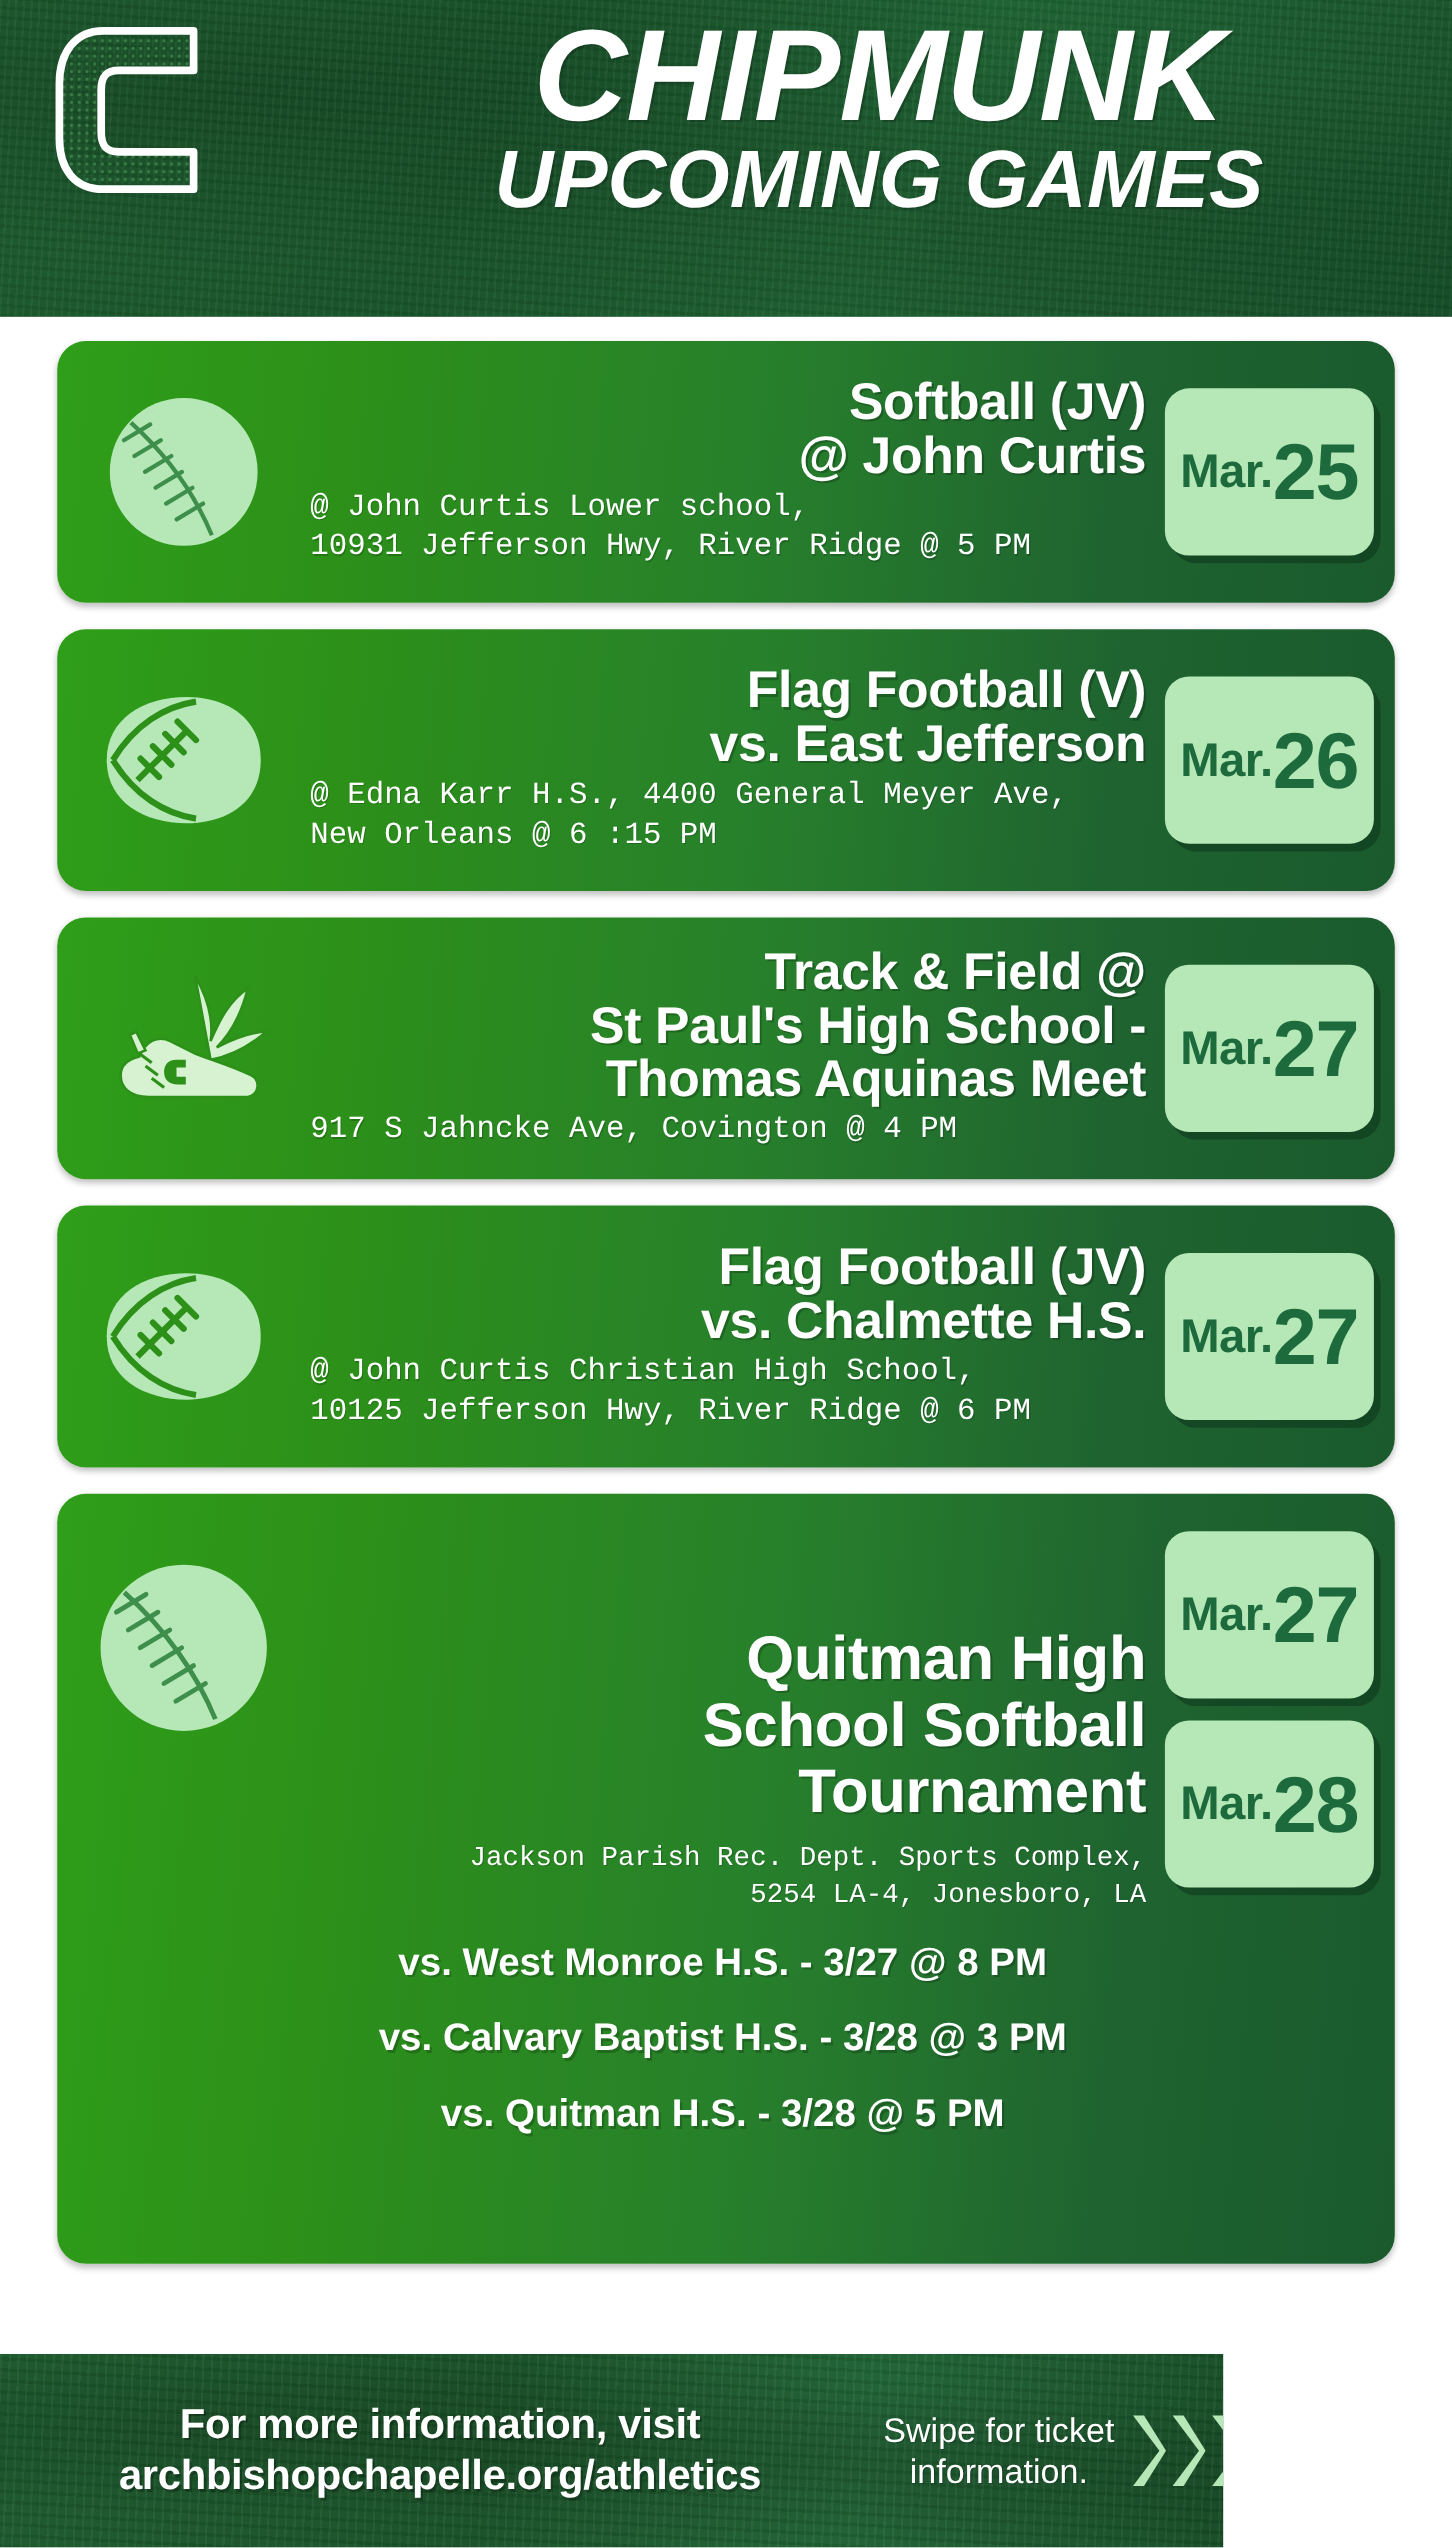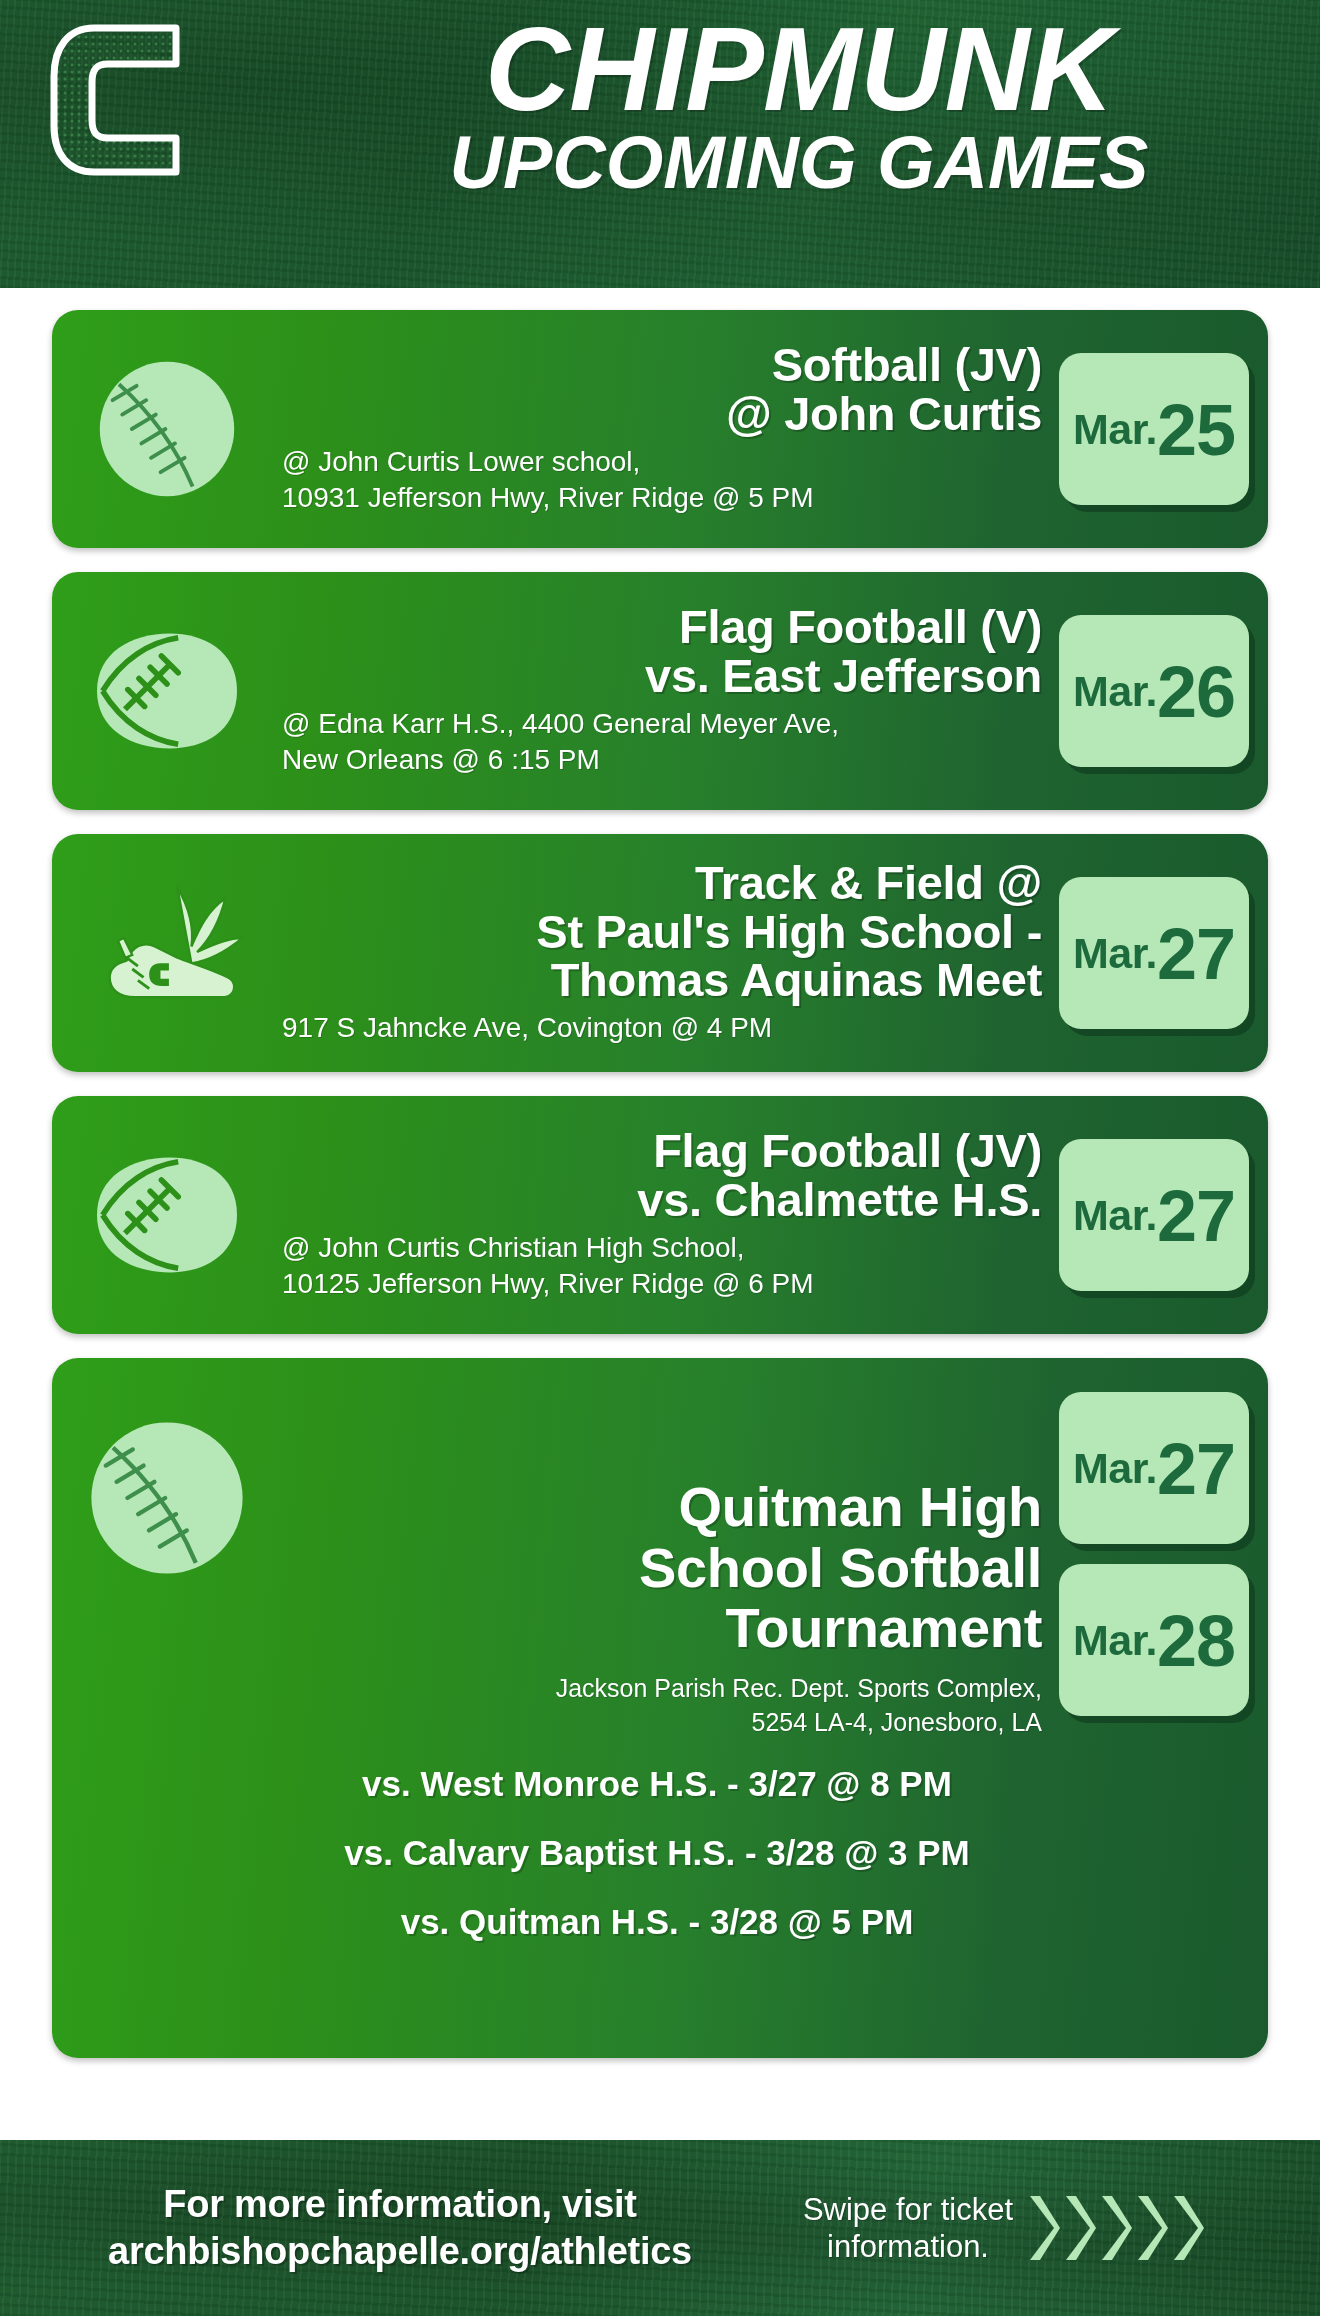--- a/index.html
+++ b/index.html
@@ -128,21 +128,21 @@
     font-family: "Liberation Sans Narrow", "Liberation Sans", sans-serif;
     font-weight: bold;
     color: #ffffff;
     font-size: 47px;
     line-height: 1.03;
     letter-spacing: -0.3px;
     text-shadow: 2px 2px 0 rgba(0,0,0,0.22);
     text-align: right;
   }
   .ev-sub {
-    font-family: Liberation Sans, sans-serif;
+    font-family: Liberation Mono, monospace;
     color: #ffffff;
     font-size: 28px;
     line-height: 1.30;
     font-weight: normal;
     margin-top: 6px;
     text-shadow: 1px 1px 0 rgba(0,0,0,0.18);
   }
 
   
   .card.h-tall .ev-title { font-size: 56px; line-height: 1.08; text-align: right; }
@@ -206,21 +206,21 @@
     line-height: 0.98;
     letter-spacing: -1px;
     margin-top: 2px;
   }
 
   
   .footer {
     position: absolute;
     left: 0;
     bottom: 0;
-    width: 1320px;
+    width: 1112px;
     height: 176px;
     background:
       radial-gradient(ellipse at 25% 40%, rgba(0,0,0,0.15), rgba(0,0,0,0) 55%),
       radial-gradient(ellipse at 80% 60%, rgba(0,0,0,0.13), rgba(0,0,0,0) 50%),
       linear-gradient(100deg, #1d5c2e 0%, #1a5429 40%, #216636 70%, #184f28 100%);
     display: flex;
     align-items: center;
     overflow: hidden;
   }
   .footer::after {

